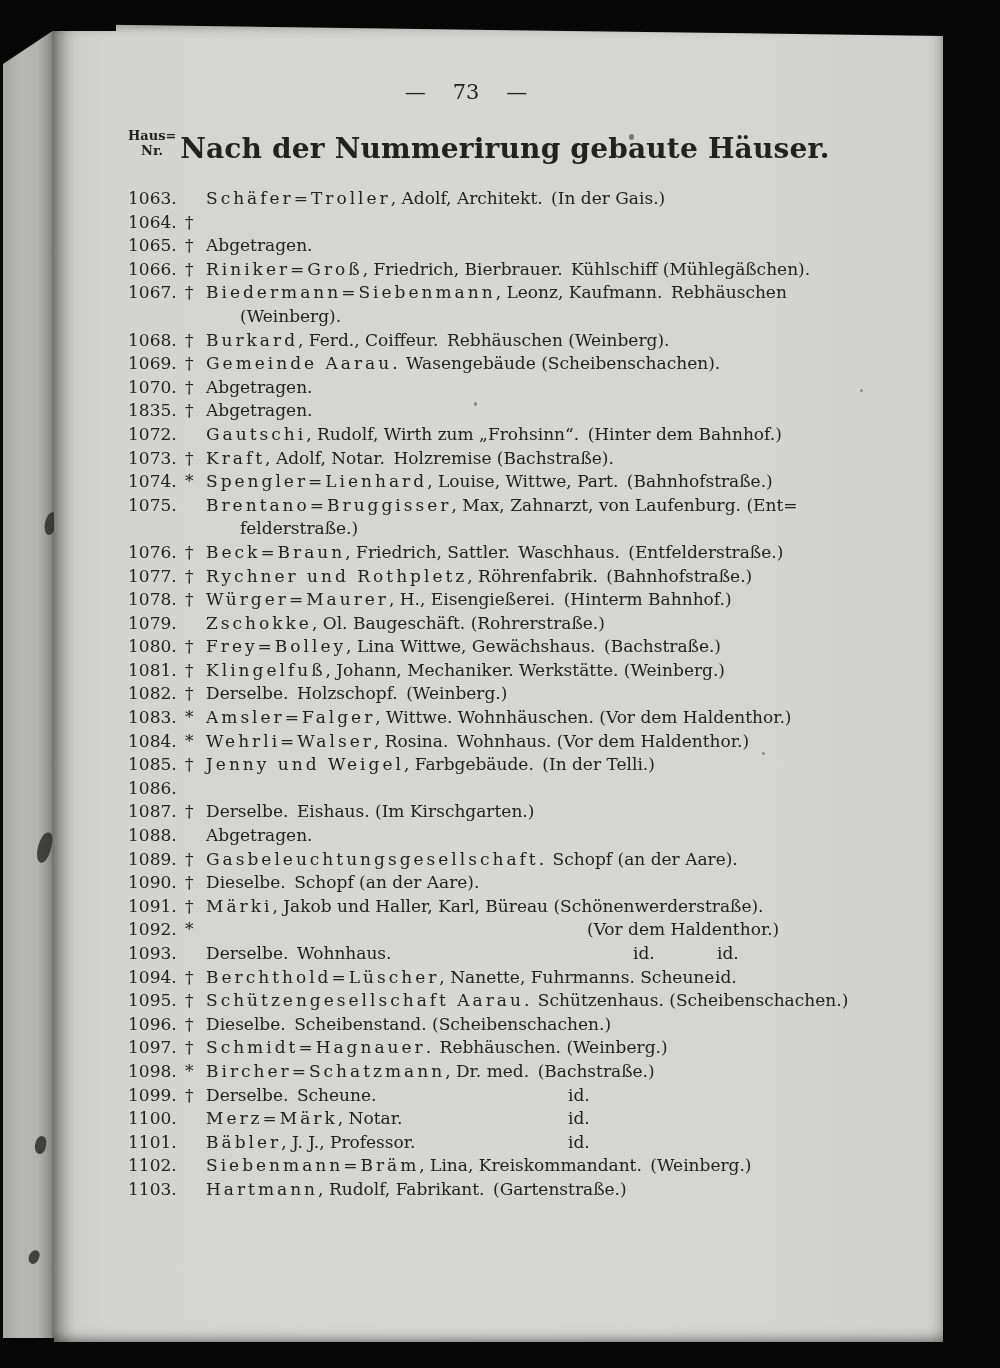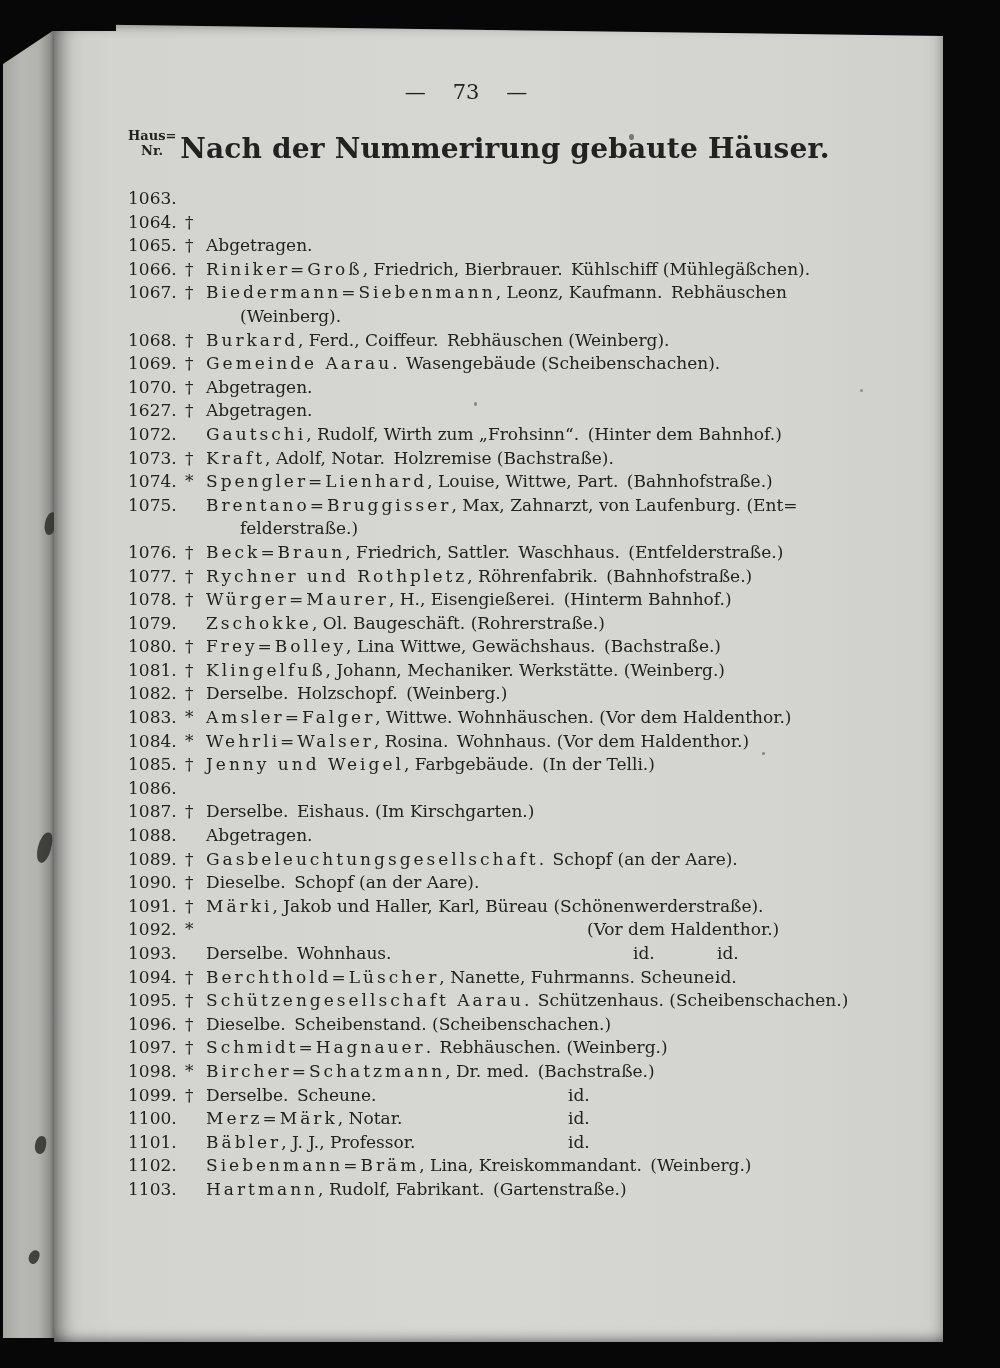--- a/index.html
+++ b/index.html
@@ -66,20 +66,21 @@
       </div>
       <div class="hausnr">
         <div>Haus=</div>
         <div class="nr">Nr.</div>
       </div>
       <h1 class="title">Nach der Nummerirung gebaute Häuser.</h1>
       <div class="entries" id="entries">
           <div class="row">
     <span class="num">1063.</span>
     <span class="marker"></span>
+    <span class="txt"><span class="name">Schäfer=Troller</span><span class="rest">, Adolf, Architekt. (In der Gais.)</span></span>
   </div>
           <div class="row">
     <span class="num">1064.</span>
     <span class="marker">†</span>
   </div>
           <div class="row">
     <span class="num">1065.</span>
     <span class="marker">†</span>
     <span class="txt"><span class="name"></span><span class="rest">Abgetragen.</span></span>
   </div>
@@ -107,21 +108,21 @@
     <span class="num">1069.</span>
     <span class="marker">†</span>
     <span class="txt"><span class="name">Gemeinde Aarau</span><span class="rest">. Wasengebäude (Scheibenschachen).</span></span>
   </div>
           <div class="row">
     <span class="num">1070.</span>
     <span class="marker">†</span>
     <span class="txt"><span class="name"></span><span class="rest">Abgetragen.</span></span>
   </div>
           <div class="row">
-    <span class="num">1627.</span>
+    <span class="num">1835.</span>
     <span class="marker">†</span>
     <span class="txt"><span class="name"></span><span class="rest">Abgetragen.</span></span>
   </div>
           <div class="row">
     <span class="num">1072.</span>
     <span class="marker"></span>
     <span class="txt"><span class="name">Gautschi</span><span class="rest">, Rudolf, Wirth zum „Frohsinn“. (Hinter dem Bahnhof.)</span></span>
   </div>
           <div class="row">
     <span class="num">1073.</span>

